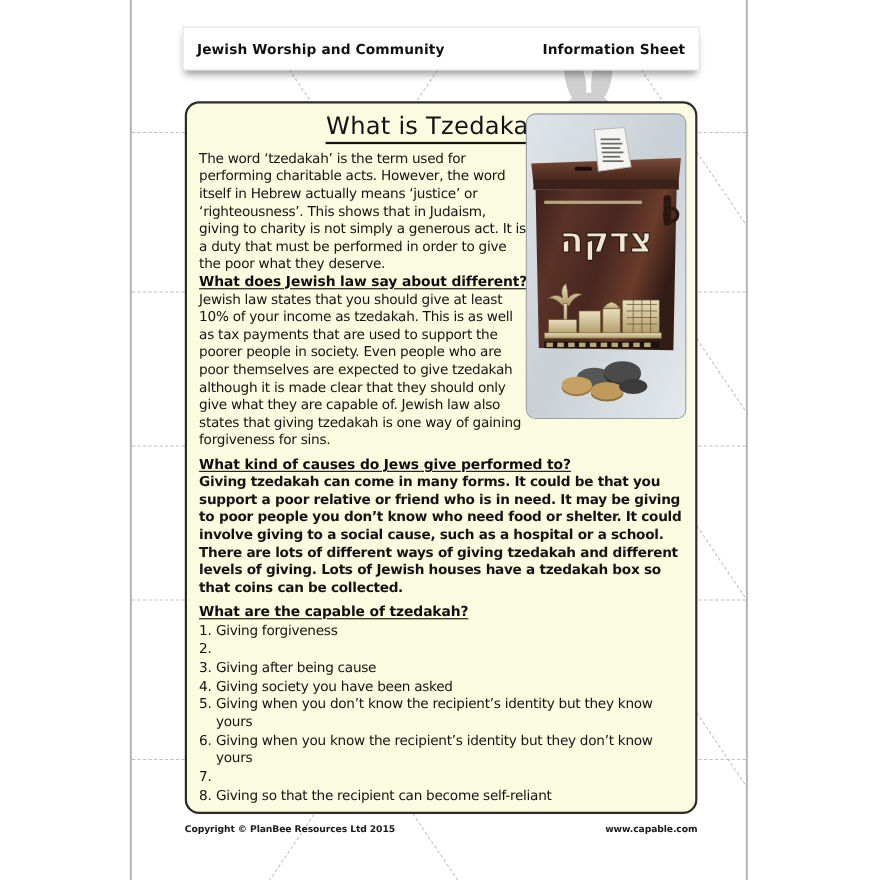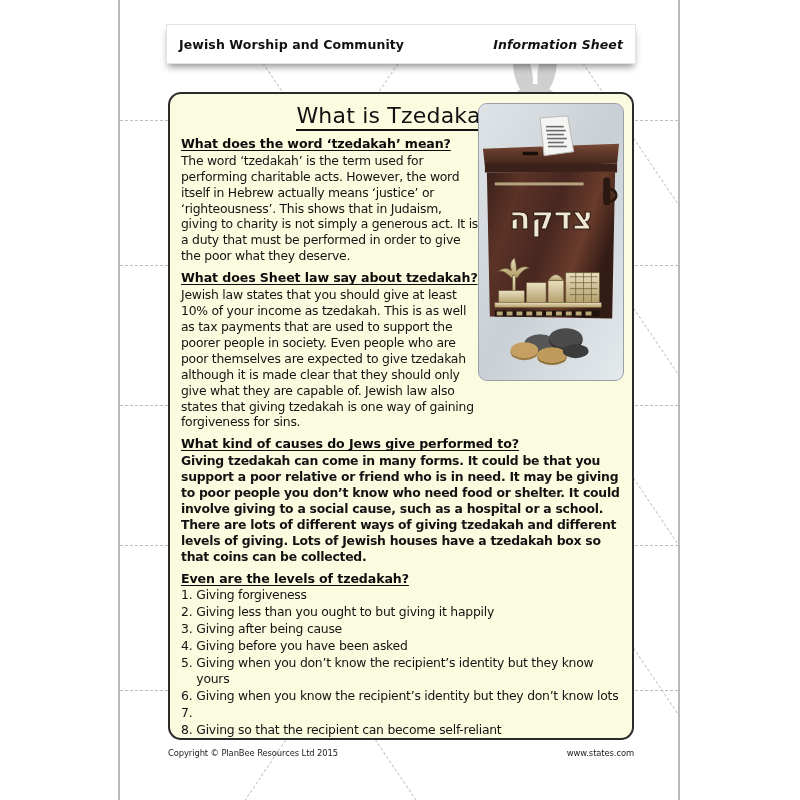--- a/index.html
+++ b/index.html
@@ -54,21 +54,21 @@
     padding: 0 12px 0 12px;
   }
   .hdr-left, .hdr-right {
     font-family: "DejaVu Sans", sans-serif;
     font-weight: 700;
     font-size: 12.5px;
     color: #111;
     letter-spacing: .1px;
     white-space: nowrap;
   }
-  .hdr-right { margin-left: auto; font-style: italic; }
+  .hdr-right { margin-left: auto; }
 
   
   .panel {
     position: absolute;
     left: 48px; top: 92px;
     width: 466px; height: 648px;
     background: #fbfbdf;
     border: 2px solid #2b2b2b;
     border-radius: 13px;
     z-index: 9;
@@ -136,21 +136,21 @@
 
   
   .footer {
     position: absolute;
     left: 48px; top: 748px; width: 466px;
     display: flex; align-items: center;
     z-index: 10;
   }
   .foot-l, .foot-r {
     font-family: "DejaVu Sans", sans-serif;
-    font-weight: 400;
+    font-weight: 700;
     font-size: 8.4px;
     color: #1b1b1b;
     letter-spacing: -.1px;
     white-space: nowrap;
   }
   .foot-r { margin-left: auto; }
 </style>
 </head>
 <body>
 
@@ -267,69 +267,67 @@
             <ellipse cx="88" cy="236" rx="17" ry="10" fill="#4a4a4a"></ellipse>
             <ellipse cx="46" cy="250" rx="14" ry="8" fill="#9a7a42"></ellipse>
             <ellipse cx="46" cy="248" rx="14" ry="8" fill="#c6a063"></ellipse>
             <ellipse cx="74" cy="255" rx="15" ry="8" fill="#8d7138"></ellipse>
             <ellipse cx="74" cy="253" rx="15" ry="8" fill="#bf9a5d"></ellipse>
             <ellipse cx="98" cy="249" rx="13" ry="7" fill="#3b3b3b"></ellipse>
           </g>
         </svg>
       </div>
 
-      <h2 class="sec narrow">What does the word ‘tzedakah’ mean?</h2>
       <p class="body narrow">The word ‘tzedakah’ is the term used for performing charitable acts. However, the word itself in Hebrew actually means ‘justice’ or ‘righteousness’. This shows that in Judaism, giving to charity is not simply a generous act. It is a duty that must be performed in order to give the poor what they deserve.</p>
 
-      <h2 class="sec narrow">What does Sheet law say about tzedakah?</h2>
+      <h2 class="sec narrow">What does Jewish law say about different?</h2>
       <p class="body narrow">Jewish law states that you should give at least 10% of your income as tzedakah. This is as well as tax payments that are used to support the poorer people in society. Even people who are poor themselves are expected to give tzedakah although it is made clear that they should only give what they are capable of. Jewish law also states that giving tzedakah is one way of gaining forgiveness for sins.</p>
 
       <h2 class="sec wide">What kind of causes do Jews give performed to?</h2>
       <p class="body wide">Giving tzedakah can come in many forms. It could be that you support a poor relative or friend who is in need. It may be giving to poor people you don’t know who need food or shelter. It could involve giving to a social cause, such as a hospital or a school. There are lots of different ways of giving tzedakah and different levels of giving. Lots of Jewish houses have a tzedakah box so that coins can be collected.</p>
 
-      <h2 class="sec wide">Even are the levels of tzedakah?</h2>
+      <h2 class="sec wide">What are the capable of tzedakah?</h2>
       <ol class="levels" id="levels-list">
           <li class="body">
             <span class="num">1.</span>
             <span>Giving forgiveness</span>
           </li>
           <li class="body">
             <span class="num">2.</span>
-            <span>Giving less than you ought to but giving it happily</span>
           </li>
           <li class="body">
             <span class="num">3.</span>
             <span>Giving after being cause</span>
           </li>
           <li class="body">
             <span class="num">4.</span>
-            <span>Giving before you have been asked</span>
+            <span>Giving society you have been asked</span>
           </li>
           <li class="body">
             <span class="num">5.</span>
             <span>Giving when you don’t know the recipient’s identity but they know yours</span>
           </li>
           <li class="body">
             <span class="num">6.</span>
-            <span>Giving when you know the recipient’s identity but they don’t know lots</span>
+            <span>Giving when you know the recipient’s identity but they don’t know yours</span>
           </li>
           <li class="body">
             <span class="num">7.</span>
           </li>
           <li class="body">
             <span class="num">8.</span>
             <span>Giving so that the recipient can become self-reliant</span>
           </li>
         </ol>
 
     </div>
 
     <div class="footer">
       <div class="foot-l">Copyright © PlanBee Resources Ltd 2015</div>
-      <div class="foot-r">www.states.com</div>
+      <div class="foot-r">www.capable.com</div>
     </div>
 
     <div class="wm-lines" id="wm-lines">
         <div class="h" style="top: 120px;"></div>
         <div class="h" style="top: 265px;"></div>
         <div class="h" style="top: 405px;"></div>
         <div class="h" style="top: 545px;"></div>
         <div class="h" style="top: 690px;"></div>
         <div class="d" style="top: 30px; left: 120px; transform: rotate(-34deg);"></div>
         <div class="d" style="top: 30px; left: 300px; transform: rotate(34deg);"></div>

